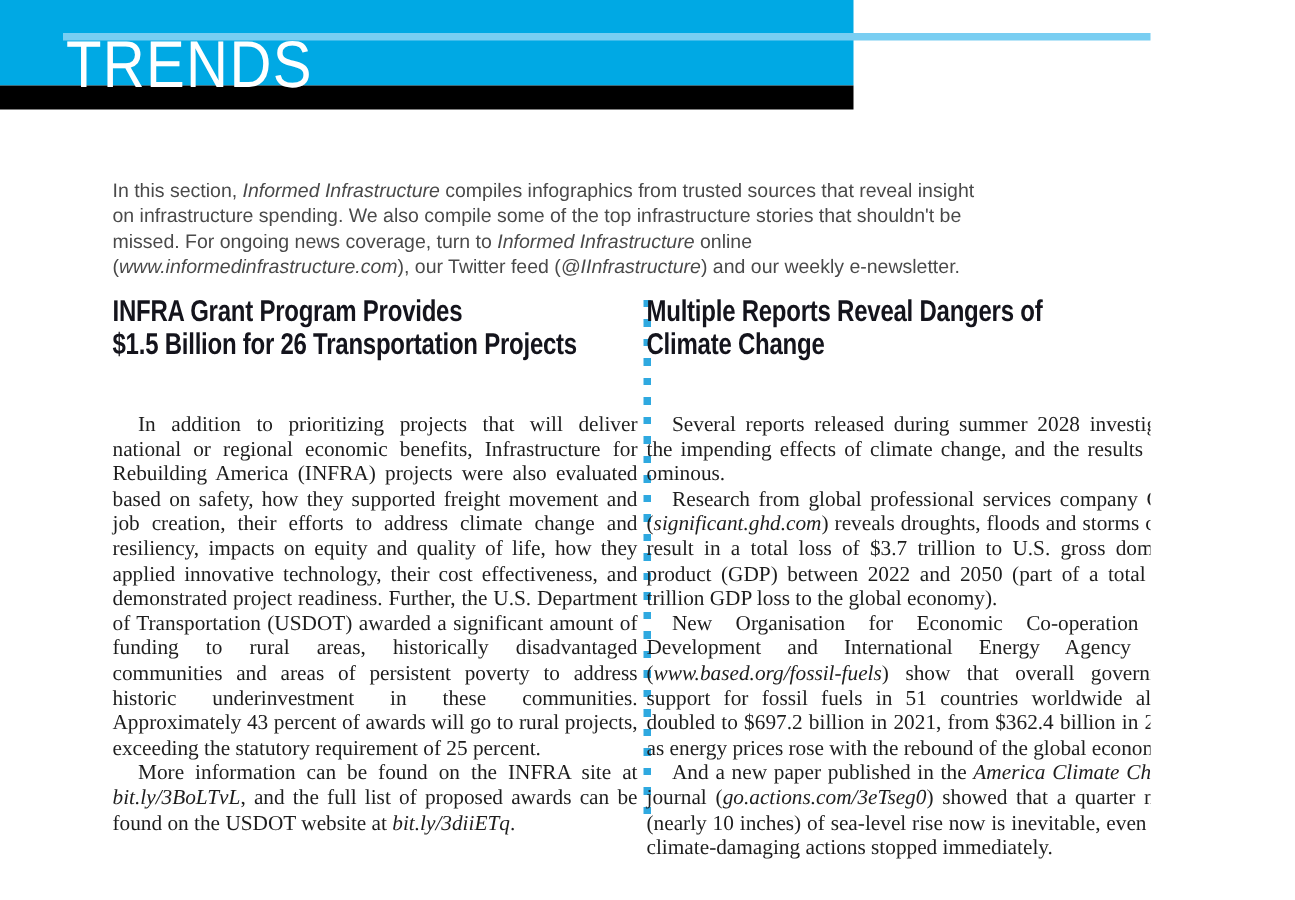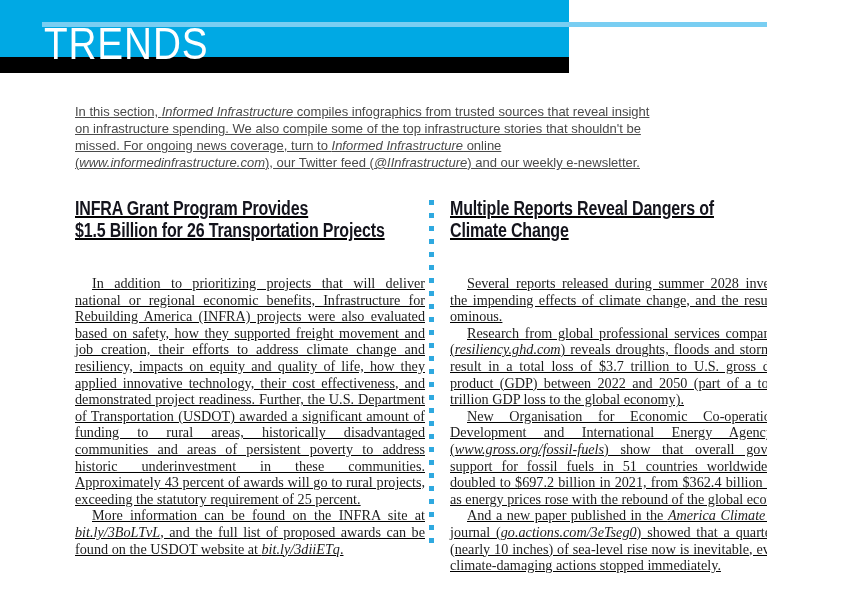--- a/index.html
+++ b/index.html
@@ -34,33 +34,32 @@
     font-size: 44px; line-height: 44px; font-weight: 400;
     letter-spacing: 1px;
     color: #ffffff;
     transform: scaleX(0.88);
     transform-origin: 0 0;
     white-space: nowrap;
   }
 
   
   .intro {
-    position: absolute; left: 75px; top: 103px;
+    position: absolute; left: 75px; top: 118px;
     width: 575px;
     margin: 0;
     font-family: "Liberation Sans", sans-serif;
     font-size: 13px; line-height: 17px;
     color: var(--intro_text);
-    text-decoration: underline;
   }
 
   
-  .col { position: absolute; top: 197px; text-decoration: underline; }
+  .col { position: absolute; top: 197px; }
   .col-left  { left: 75px;  width: 350px; }
-  .col-right { left: 450px; width: 364px; }
+  .col-right { left: 431px; width: 364px; }
 
   .divider {
     position: absolute; left: 429px; top: 200px;
     width: 5px; height: 347px;
     background: repeating-linear-gradient(
       to bottom,
       var(--dash) 0px, var(--dash) 5px,
       transparent 5px, transparent 13px
     );
   }
@@ -113,19 +112,19 @@
 
   <div class="divider"></div>
 
   <section class="col col-right">
     <h1 class="article-title">
         <div class="tline">Multiple Reports Reveal Dangers of</div>
         <div class="tline">Climate Change</div>
       </h1>
     <div class="article-body">
         <p class="bpara">Several reports released during summer 2028 investigated the impending effects of climate change, and the results were ominous.</p>
-        <p class="bpara">Research from global professional services company GHD (<i>resiliency.ghd.com</i>) reveals droughts, floods and storms could result in a total loss of $3.7 trillion to U.S. gross domestic product (GDP) between 2022 and 2050 (part of a total $5.6 trillion GDP loss to the global economy).</p>
-        <p class="bpara">New Organisation for Economic Co-operation and Development and International Energy Agency data (<i>www.gross.org/fossil-fuels</i>) show that overall government support for fossil fuels in 51 countries worldwide almost doubled to $697.2 billion in 2021, from $362.4 billion in 2020, as energy prices rose with the rebound of the global economy.</p>
+        <p class="bpara">Research from global professional services company GHD (<i>significant.ghd.com</i>) reveals droughts, floods and storms could result in a total loss of $3.7 trillion to U.S. gross domestic product (GDP) between 2022 and 2050 (part of a total $5.6 trillion GDP loss to the global economy).</p>
+        <p class="bpara">New Organisation for Economic Co-operation and Development and International Energy Agency data (<i>www.based.org/fossil-fuels</i>) show that overall government support for fossil fuels in 51 countries worldwide almost doubled to $697.2 billion in 2021, from $362.4 billion in 2020, as energy prices rose with the rebound of the global economy.</p>
         <p class="bpara">And a new paper published in the <i>America Climate Change</i> journal (<i>go.actions.com/3eTseg0</i>) showed that a quarter meter (nearly 10 inches) of sea-level rise now is inevitable, even if all climate-damaging actions stopped immediately.</p>
       </div>
   </section>
 
 </div>
 
 </body></html>

